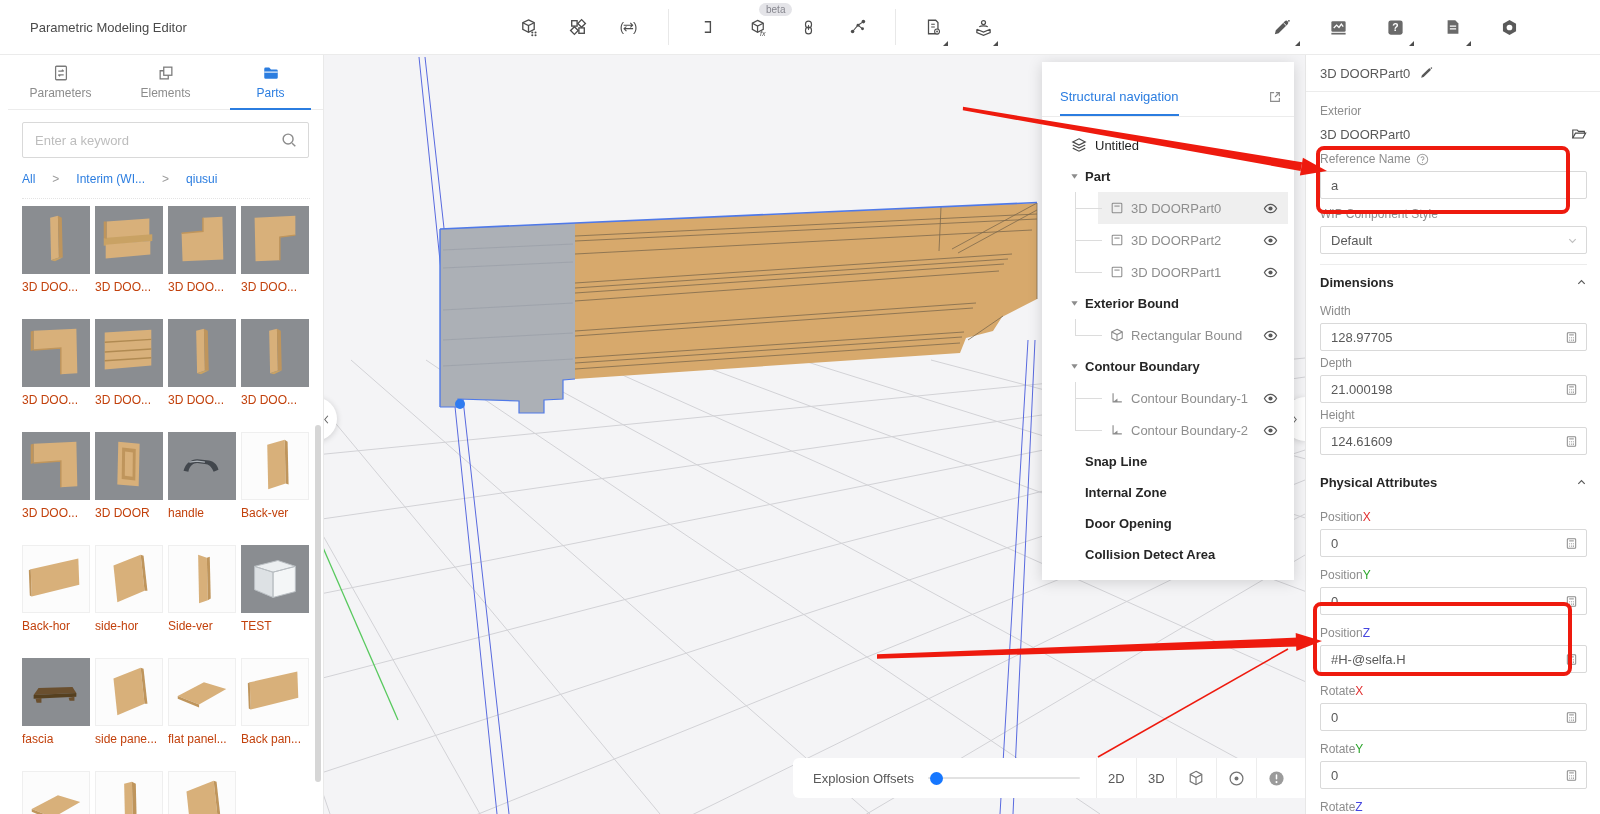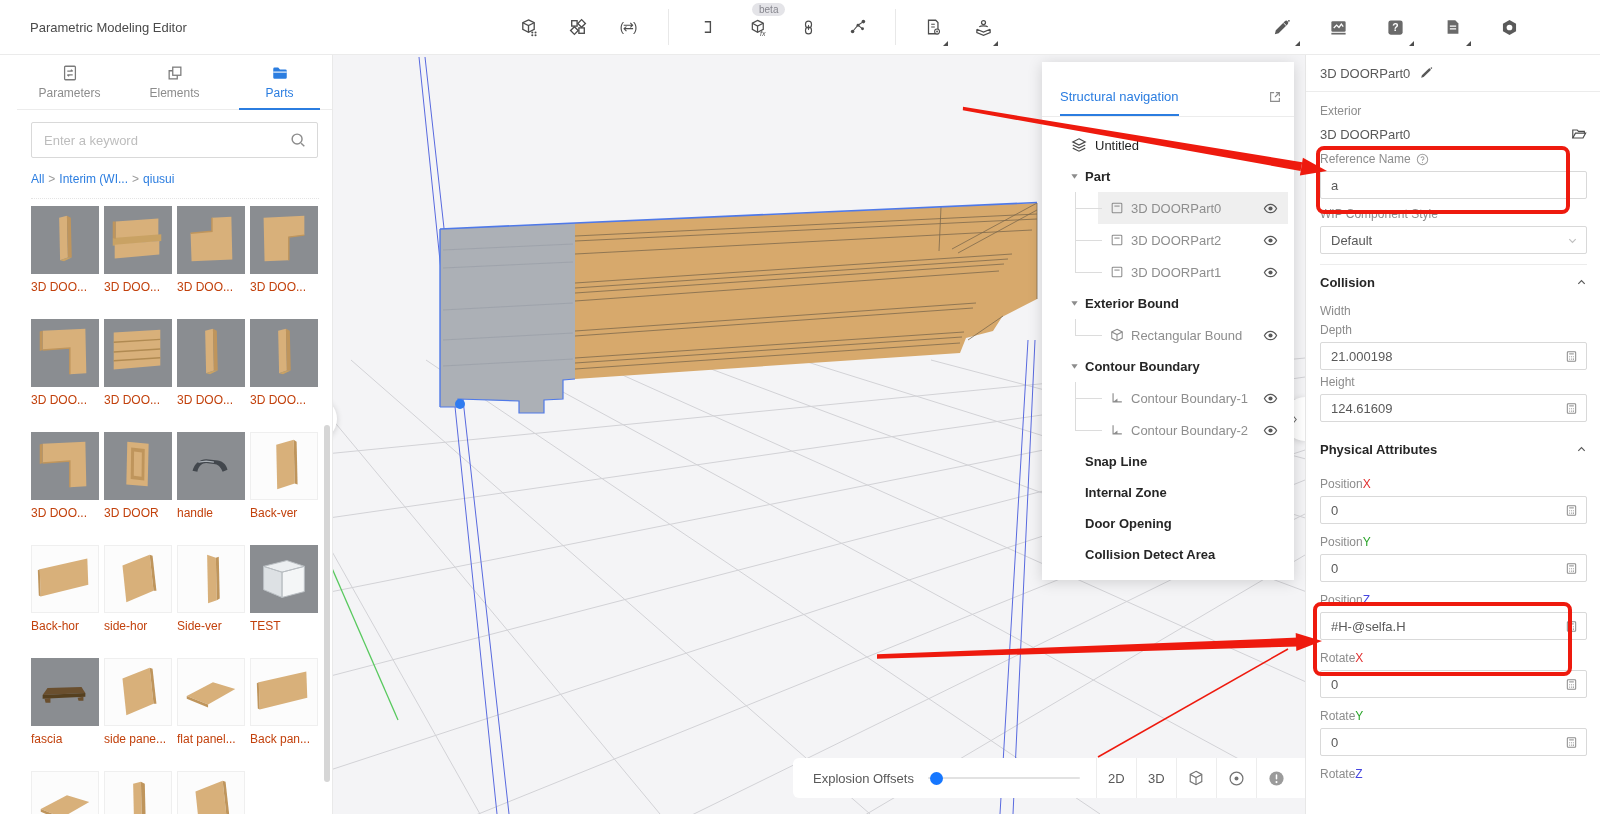--- a/index.html
+++ b/index.html
@@ -8,32 +8,32 @@
   .icn{display:inline-flex;align-items:center;justify-content:center;line-height:0}
   .txt-icn{font-size:13px;color:#4d4d4d;letter-spacing:-1px}
 
   
   .topbar{position:absolute;left:0;top:0;width:1600px;height:54px;background:#fff;border-bottom:1px solid #ebebeb;z-index:20}
   .tb-title{position:absolute;left:30px;top:0;height:54px;display:flex;align-items:center;font-size:13px;color:#4a4a4a}
   .tb-sep{position:absolute;top:9px;width:1px;height:36px;background:#e8e8e8}
   .tb-group{position:absolute;top:0;height:54px;display:flex}
   .tb-btn{width:50px;height:54px;display:flex;align-items:center;justify-content:center;position:relative;cursor:pointer}
   .tb-btn.has-caret:after{content:"";position:absolute;right:10px;bottom:8px;border-left:5px solid transparent;border-bottom:5px solid #4d4d4d}
-  .beta-badge{position:absolute;top:3px;left:19px;background:#e4e4e8;color:#86868e;font-size:10px;padding:1px 7px;border-radius:9px;white-space:nowrap}
+  .beta-badge{position:absolute;top:3px;left:26px;background:#e4e4e8;color:#86868e;font-size:10px;padding:1px 7px;border-radius:9px;white-space:nowrap}
 
   
-  .sidebar{position:absolute;left:17px;top:55px;width:315px;height:759px;background:#fff;border-right:1px solid #e9e9e9;overflow:hidden;z-index:15}
+  .sidebar{position:absolute;left:8px;top:55px;width:315px;height:759px;background:#fff;border-right:1px solid #e9e9e9;overflow:hidden;z-index:15}
   .tabs{display:flex;height:54px;border-bottom:1px solid #ececec}
   .tab{flex:1;display:flex;flex-direction:column;align-items:center;justify-content:center;gap:4px;font-size:12px;color:#8c8c8c;position:relative;cursor:pointer}
   .tab.active{color:#2b7de0}
   .tab.active:after{content:"";position:absolute;bottom:-1px;left:12px;right:12px;height:2px;background:#2b7de0}
   .search-box{margin:12px 14px 0;height:36px;border:1px solid #d9d9d9;border-radius:2px;display:flex;align-items:center;padding:0 10px;box-sizing:border-box}
   .search-box input{flex:1;border:none;outline:none;font-size:13px;color:#595959;background:transparent;min-width:0}
   .search-box input::placeholder{color:#bdbdbd}
-  .breadcrumb{margin:14px 14px 0;font-size:12px;color:#2b7de0;display:flex;gap:4px;white-space:nowrap}
+  .breadcrumb{margin:14px 14px 0;font-size:12px;color:#2b7de0;display:flex;gap:17px;white-space:nowrap}
   .bc-sep{color:#9a9a9a}
   .bc-link{cursor:pointer}
   .parts-grid{margin:12px 0 0 14px;width:288px;border-top:1px dotted #e4e4e4;padding-top:7px;
               display:grid;grid-template-columns:repeat(4,68px);column-gap:5px;row-gap:24px}
   .part-cell{width:68px;cursor:pointer}
   .thumb{width:68px;height:68px;box-sizing:border-box}
   .thumb.gray{background:#8a8d91}
   .thumb.white{background:#fcfcfc;border:1px solid #efefef}
   .plabel{margin-top:6px;font-size:12px;color:#c2410c;white-space:nowrap;overflow:hidden;height:15px}
   .sb-scroll{position:absolute;right:2px;top:370px;width:6px;height:357px;background:#d6d6d6;border-radius:3px}
@@ -789,30 +789,47 @@
     <div class="rp-input">
       <span style="flex:1">Default</span>
       <span class="icn" id="rp-selcaret">
           <svg viewBox="0 0 12 12" width="11" height="11">
             <path d="M2.5 4.5 L6 8 L9.5 4.5" fill="none" stroke="#bfbfbf" stroke-width="1.3"></path>
           </svg>
         </span>
     </div>
     <div class="rp-divider"></div>
     <div class="rp-section">
-      <span>Collision</span>
+      <span>Dimensions</span>
       <span class="icn rp-chev">
           <svg viewBox="0 0 12 12" width="11" height="11">
             <path d="M2.5 7.5 L6 4 L9.5 7.5" fill="none" stroke="#595959" stroke-width="1.3"></path>
           </svg>
         </span>
     </div>
     <div id="dim-fields">
         <div class="field">
        <div class="flabel">Width</div>
+       <div class="rp-input">
+         <input value="128.97705" style="">
+         <span class="icn">
+              <svg viewBox="0 0 14 14" width="13" height="13">
+                <rect x="2.5" y="1.8" width="9" height="10.4" rx="1" fill="none" stroke="#8c8c8c" stroke-width="1.1"></rect>
+                <path d="M4.5 4.2 H9.5" stroke="#8c8c8c" stroke-width="1.1"></path>
+                <g fill="#8c8c8c">
+                  <circle cx="5" cy="7.2" r="0.6"></circle>
+                  <circle cx="7" cy="7.2" r="0.6"></circle>
+                  <circle cx="9" cy="7.2" r="0.6"></circle>
+                  <circle cx="5" cy="9.8" r="0.6"></circle>
+                  <circle cx="7" cy="9.8" r="0.6"></circle>
+                  <rect x="8.4" y="9.2" width="1.3" height="1.3"></rect>
+                </g>
+              </svg>
+            </span>
+       </div>
         </div>
         <div class="field">
        <div class="flabel">Depth</div>
        <div class="rp-input">
          <input value="21.000198" style="">
          <span class="icn">
               <svg viewBox="0 0 14 14" width="13" height="13">
                 <rect x="2.5" y="1.8" width="9" height="10.4" rx="1" fill="none" stroke="#8c8c8c" stroke-width="1.1"></rect>
                 <path d="M4.5 4.2 H9.5" stroke="#8c8c8c" stroke-width="1.1"></path>
                 <g fill="#8c8c8c">

